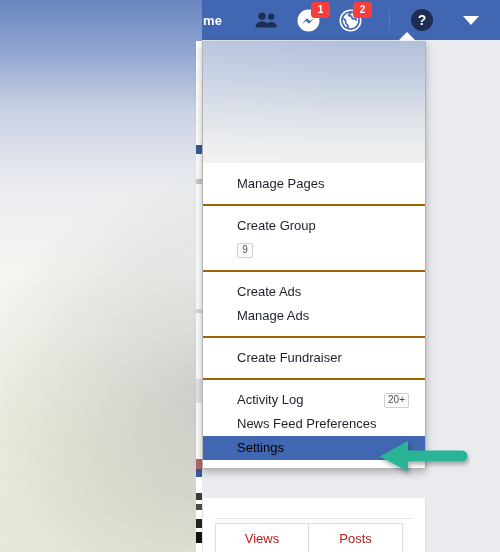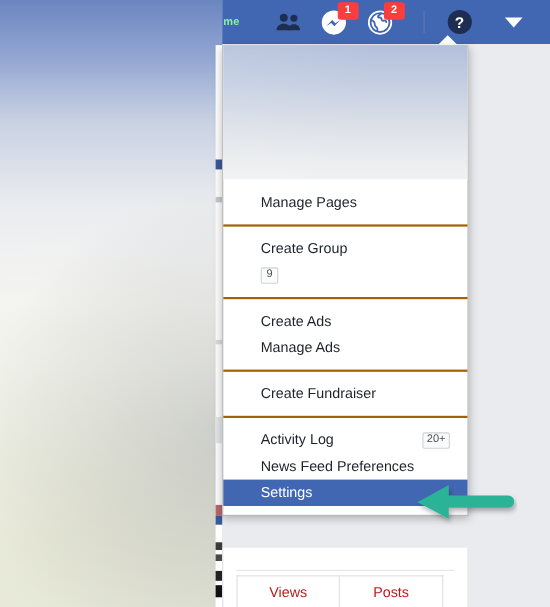--- a/index.html
+++ b/index.html
@@ -41,22 +41,22 @@
   #topbar {
     position: absolute;
     left: 202px; top: 0; right: 0;
     height: 40px;
     background: #4267b2;
     display: flex;
     align-items: center;
     z-index: 8;
   }
   #topbar-home {
-    color: #86efac;
-    font-size: 10px;
+    color: #ffffff;
+    font-size: 13px;
     font-weight: bold;
     margin-left: 1px;
     letter-spacing: 0.1px;
     white-space: nowrap;
   }
   .tb-icons {
     display: flex;
     align-items: center;
     margin-left: 31px;
     gap: 16px;
@@ -163,21 +163,21 @@
     height: 16px;
     font-size: 13px;
     color: #1d2129;
     white-space: nowrap;
     cursor: pointer;
   }
   .dd-item .lbl { line-height: 16px; }
   .dd-item.selected {
     background: #4267b2;
   }
-  .dd-item.selected .lbl { color: #ffffff; }
+  .dd-item.selected .lbl { color: #000000; }
 
   .dd-count {
     font-size: 10px;
     color: #4b4f56;
     border: 1px solid #cfd1d5;
     border-radius: 2px;
     padding: 0px 3px 1px 3px;
     line-height: 12px;
     background: #fbfbfb;
     min-width: 8px;

